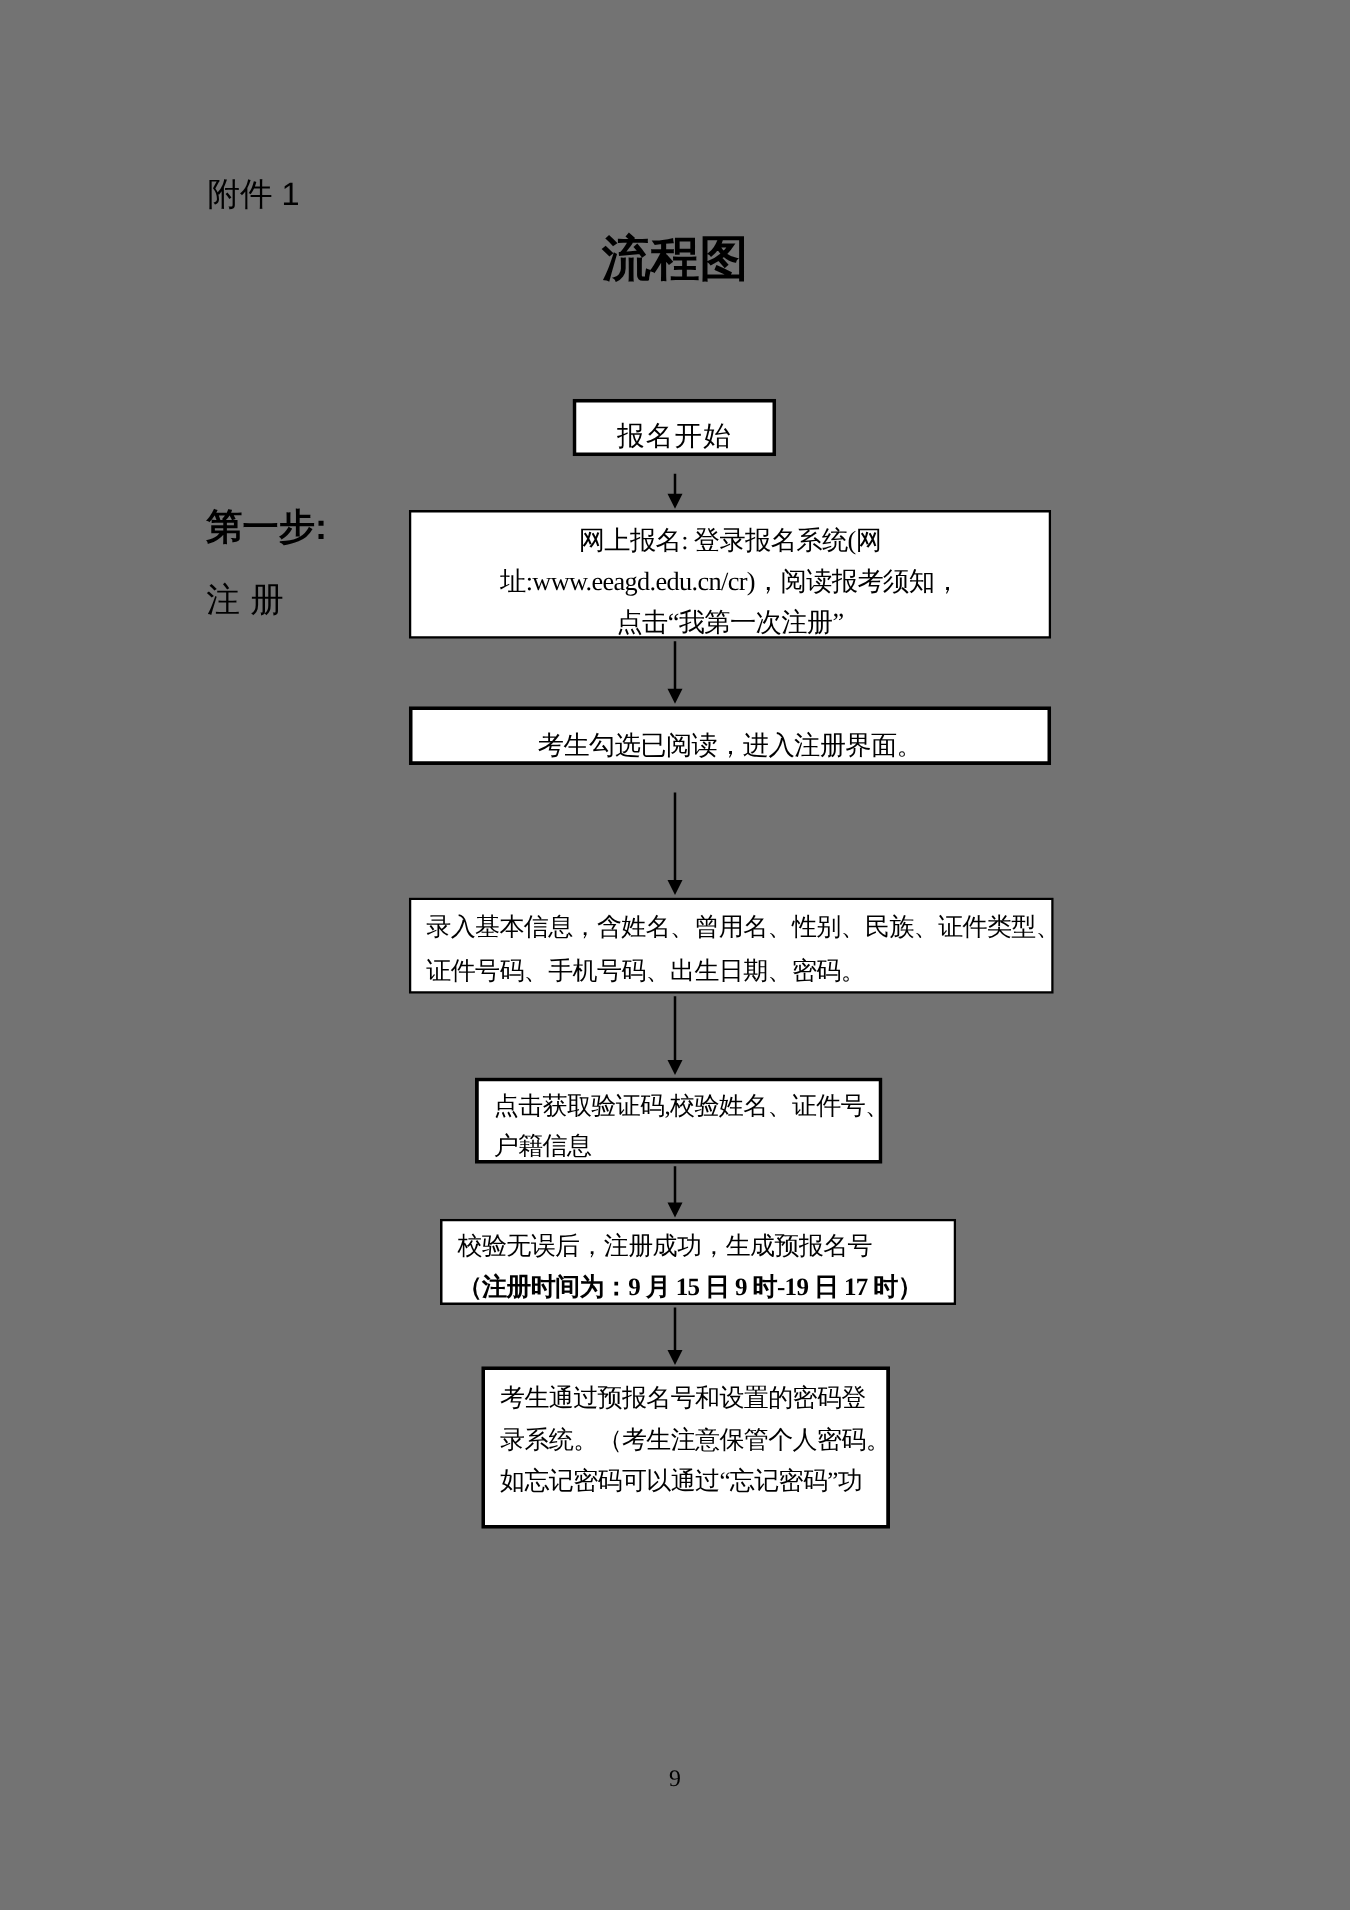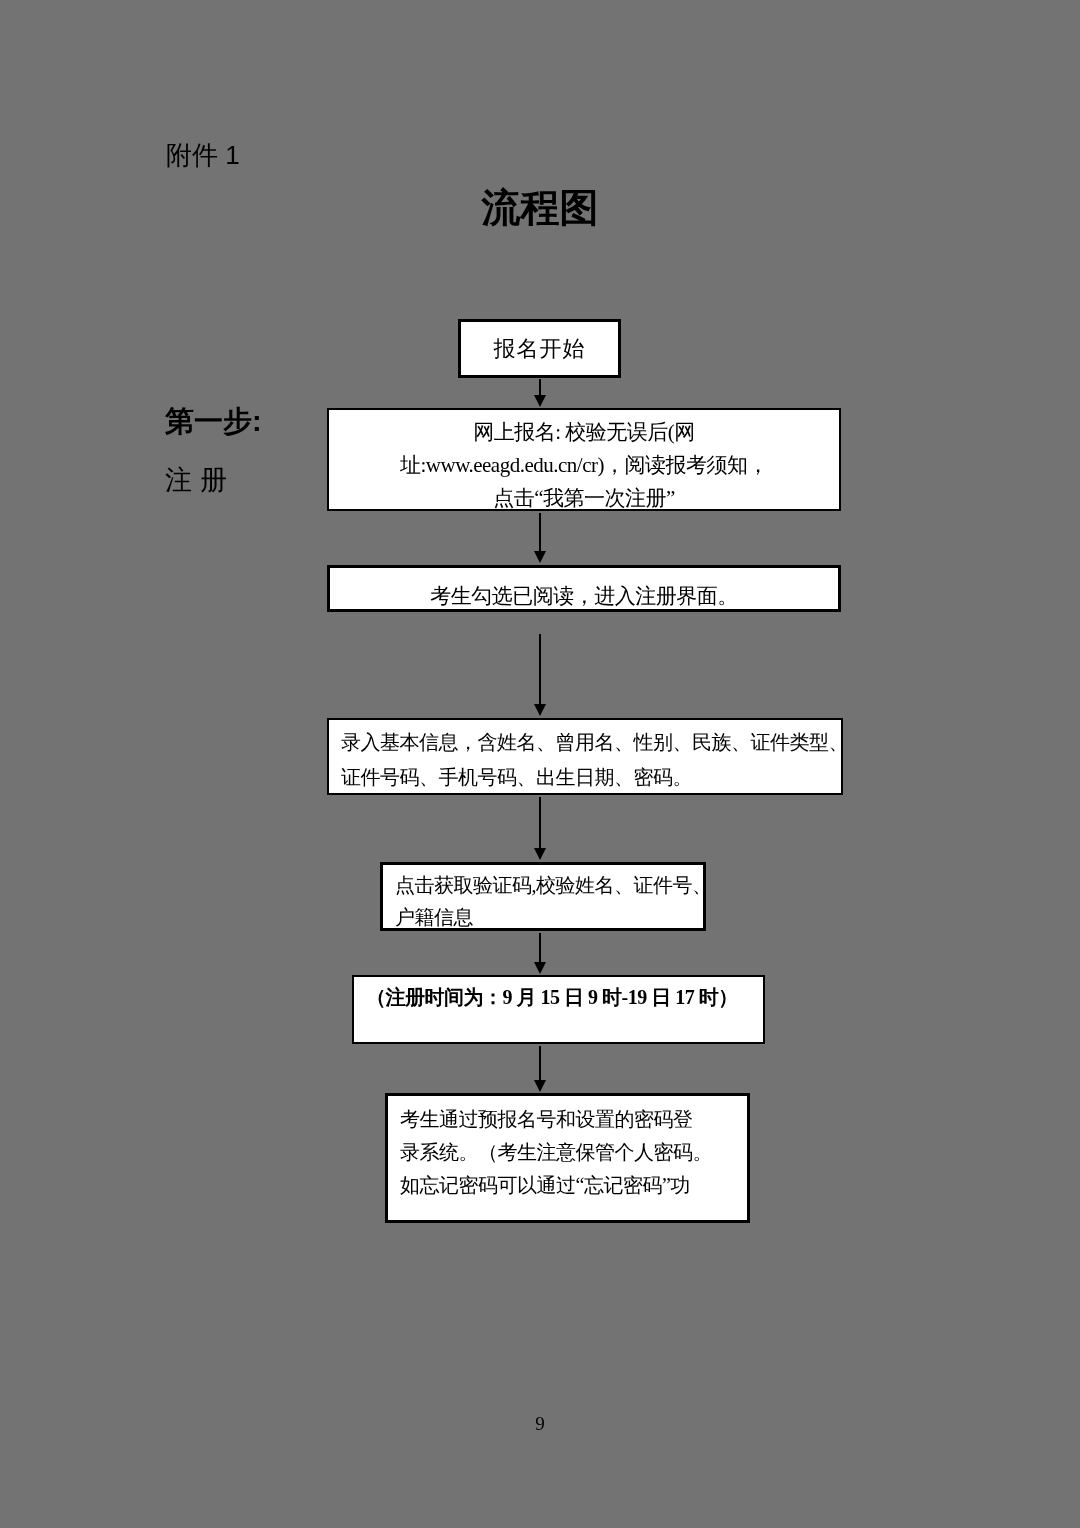--- a/index.html
+++ b/index.html
@@ -53,21 +53,21 @@
     position: absolute;
     border: 2px solid #000;
     background: #fff;
     font-size: 20px;
     line-height: 34px;
     color: #000;
     letter-spacing: -0.5px;
   }
   .flow-box .line { white-space: nowrap; }
   .box-start {
-    left: 458px; top: 319px; width: 163px; height: 59px;
+    left: 458px; top: 319px; width: 163px; height: 46px;
     border-width: 3px;
     font-size: 22px;
     text-align: center;
     line-height: 53px;
     letter-spacing: 1px;
   }
   .box-online {
     left: 327px; top: 408px; width: 514px; height: 103px;
     text-align: center;
     padding-top: 6px;
@@ -92,21 +92,21 @@
     padding: 4px 6px 0 12px;
     line-height: 32px;
   }
   .box-success {
     left: 352px; top: 975px; width: 413px; height: 69px;
     padding: 4px 6px 0 12px;
     line-height: 33px;
   }
   .box-success .bold-line { font-weight: bold; }
   .box-login {
-    left: 385px; top: 1093px; width: 365px; height: 130px;
+    left: 385px; top: 1093px; width: 327px; height: 130px;
     border-width: 3px;
     padding: 7px 2px 0 12px;
     line-height: 33px;
   }
   .arrow {
     position: absolute;
     left: 534px;
     width: 12px;
   }
   .arrow::before {
@@ -158,21 +158,21 @@
   <div class="step-label">第一步:</div>
   <div class="step-sublabel">注册</div>
 
   <div class="flow-box box-start">
     <span class="line">报名开始</span>
   </div>
 
   <div class="arrow arrow-1"></div>
 
   <div class="flow-box box-online">
-    <div class="line">网上报名: 校验无误后(网</div>
+    <div class="line">网上报名: 登录报名系统(网</div>
     <div class="line">址:www.eeagd.edu.cn/cr)，阅读报考须知，</div>
     <div class="line">点击“我第一次注册”</div>
   </div>
 
   <div class="arrow arrow-2"></div>
 
   <div class="flow-box box-read">
     <div class="line">考生勾选已阅读，进入注册界面。</div>
   </div>
 
@@ -186,20 +186,21 @@
   <div class="arrow arrow-4"></div>
 
   <div class="flow-box box-code">
     <div class="line">点击获取验证码,校验姓名、证件号、</div>
     <div class="line">户籍信息</div>
   </div>
 
   <div class="arrow arrow-5"></div>
 
   <div class="flow-box box-success">
+    <div class="line">校验无误后，注册成功，生成预报名号</div>
     <div class="line bold-line">（注册时间为：9 月 15 日 9 时-19 日 17 时）</div>
   </div>
 
   <div class="arrow arrow-6"></div>
 
   <div class="flow-box box-login">
     <div class="line">考生通过预报名号和设置的密码登</div>
     <div class="line">录系统。（考生注意保管个人密码。</div>
     <div class="line">如忘记密码可以通过“忘记密码”功</div>
   </div>

